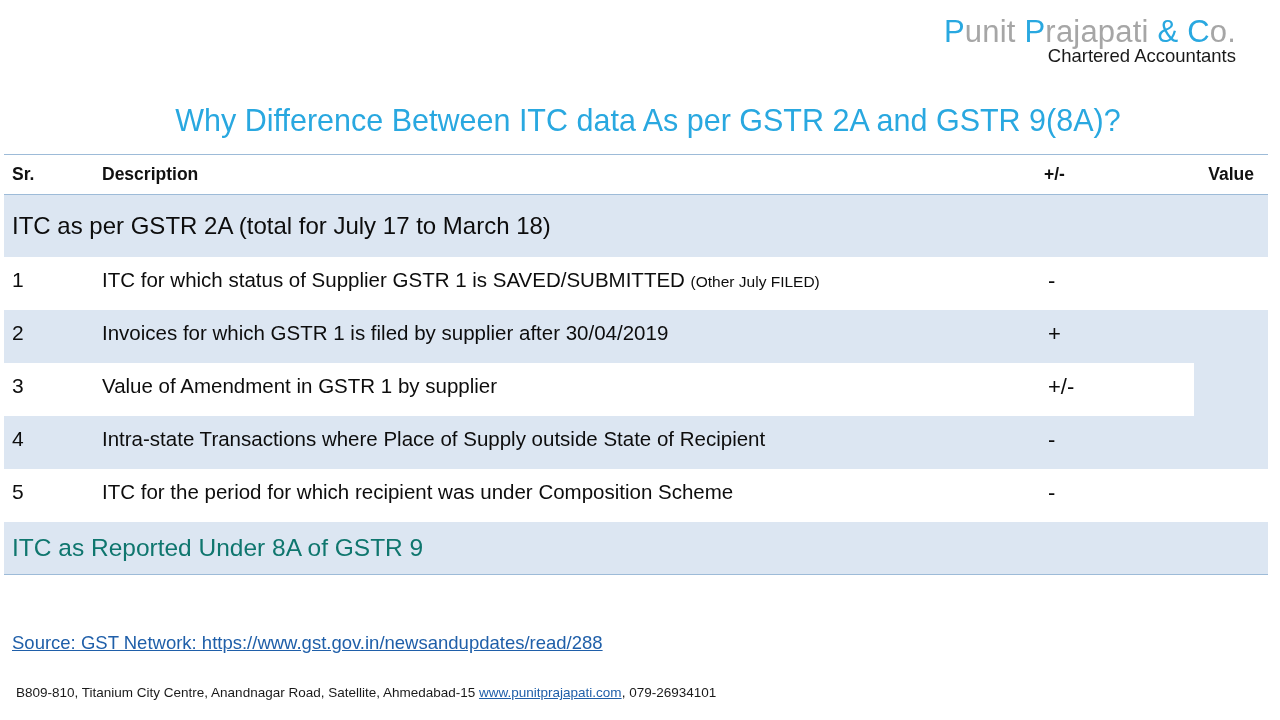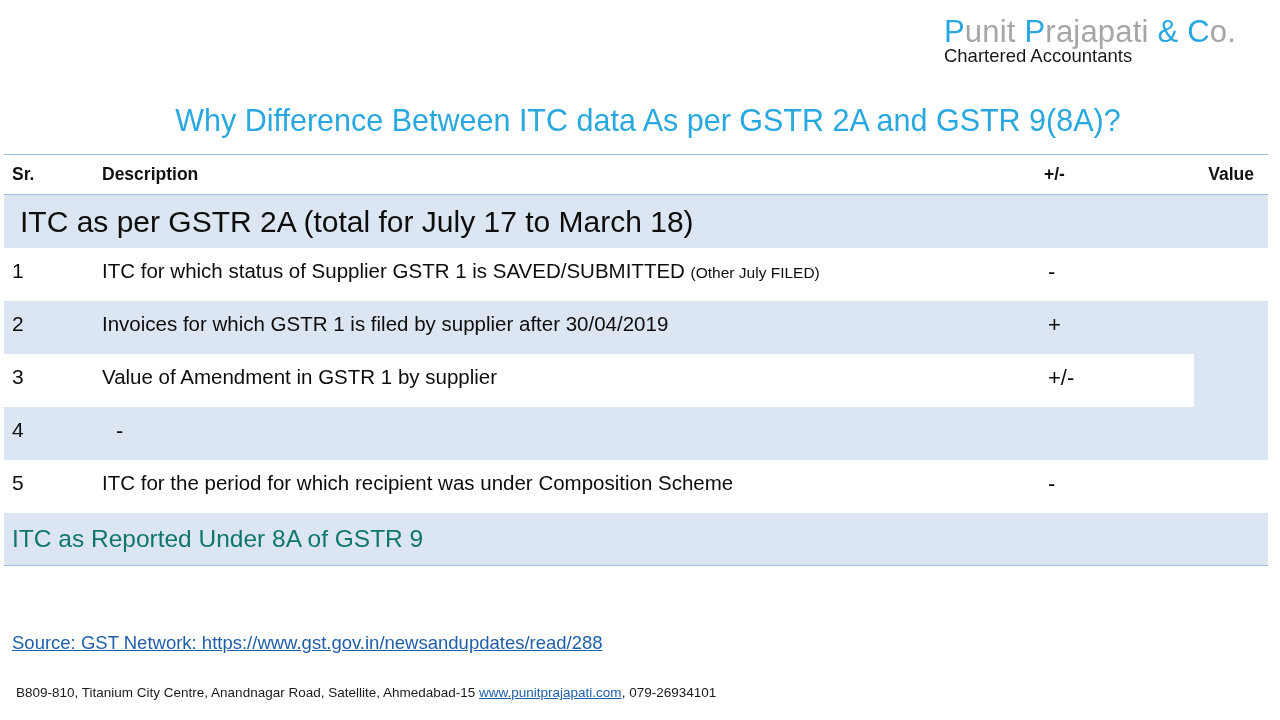--- a/index.html
+++ b/index.html
@@ -17,21 +17,21 @@
     width: 1280px;
     height: 720px;
     background: #ffffff;
   }
 
   
   .brand {
     position: absolute;
     top: 16px;
     right: 44px;
-    text-align: left;
+    text-align: right;
     line-height: 1;
   }
   .brand-name {
     font-size: 31px;
     letter-spacing: 0.2px;
     white-space: nowrap;
     font-weight: 400;
   }
   .brand-name .b { color: #29a8e0; }
   .brand-name .g { color: #a6a6a6; }
@@ -84,25 +84,25 @@
     align-items: center;
     font-weight: bold;
     font-size: 17.5px;
     color: #111111;
   }
   .row-head .c-sign { padding-left: 10px; }
 
   
   .row-section {
     background: #dce6f2;
-    height: 53px;
+    height: 62px;
     align-items: center;
-    font-size: 30px;
+    font-size: 24px;
     color: #0d0d0d;
-    padding-left: 16px;
+    padding-left: 8px;
   }
 
   .row-total {
     background: #dce6f2;
     height: 53px;
     align-items: center;
     font-size: 24.5px;
     color: #0f766e;
     padding-left: 8px;
     border-bottom: 1.5px solid #9dbbd8;
@@ -194,20 +194,21 @@
 
     <div class="row row-data row-splitbg">
       <div class="c-sr">3</div>
       <div class="c-desc">Value of Amendment in GSTR 1 by supplier</div>
       <div class="c-sign">+/-</div>
       <div class="c-value"></div>
     </div>
 
     <div class="row row-data tint">
       <div class="c-sr">4</div>
+      <div class="c-desc">Intra-state Transactions where Place of Supply outside State of Recipient</div>
       <div class="c-sign">-</div>
       <div class="c-value"></div>
     </div>
 
     <div class="row row-data plain">
       <div class="c-sr">5</div>
       <div class="c-desc">ITC for the period for which recipient was under Composition Scheme</div>
       <div class="c-sign">-</div>
       <div class="c-value"></div>
     </div>

